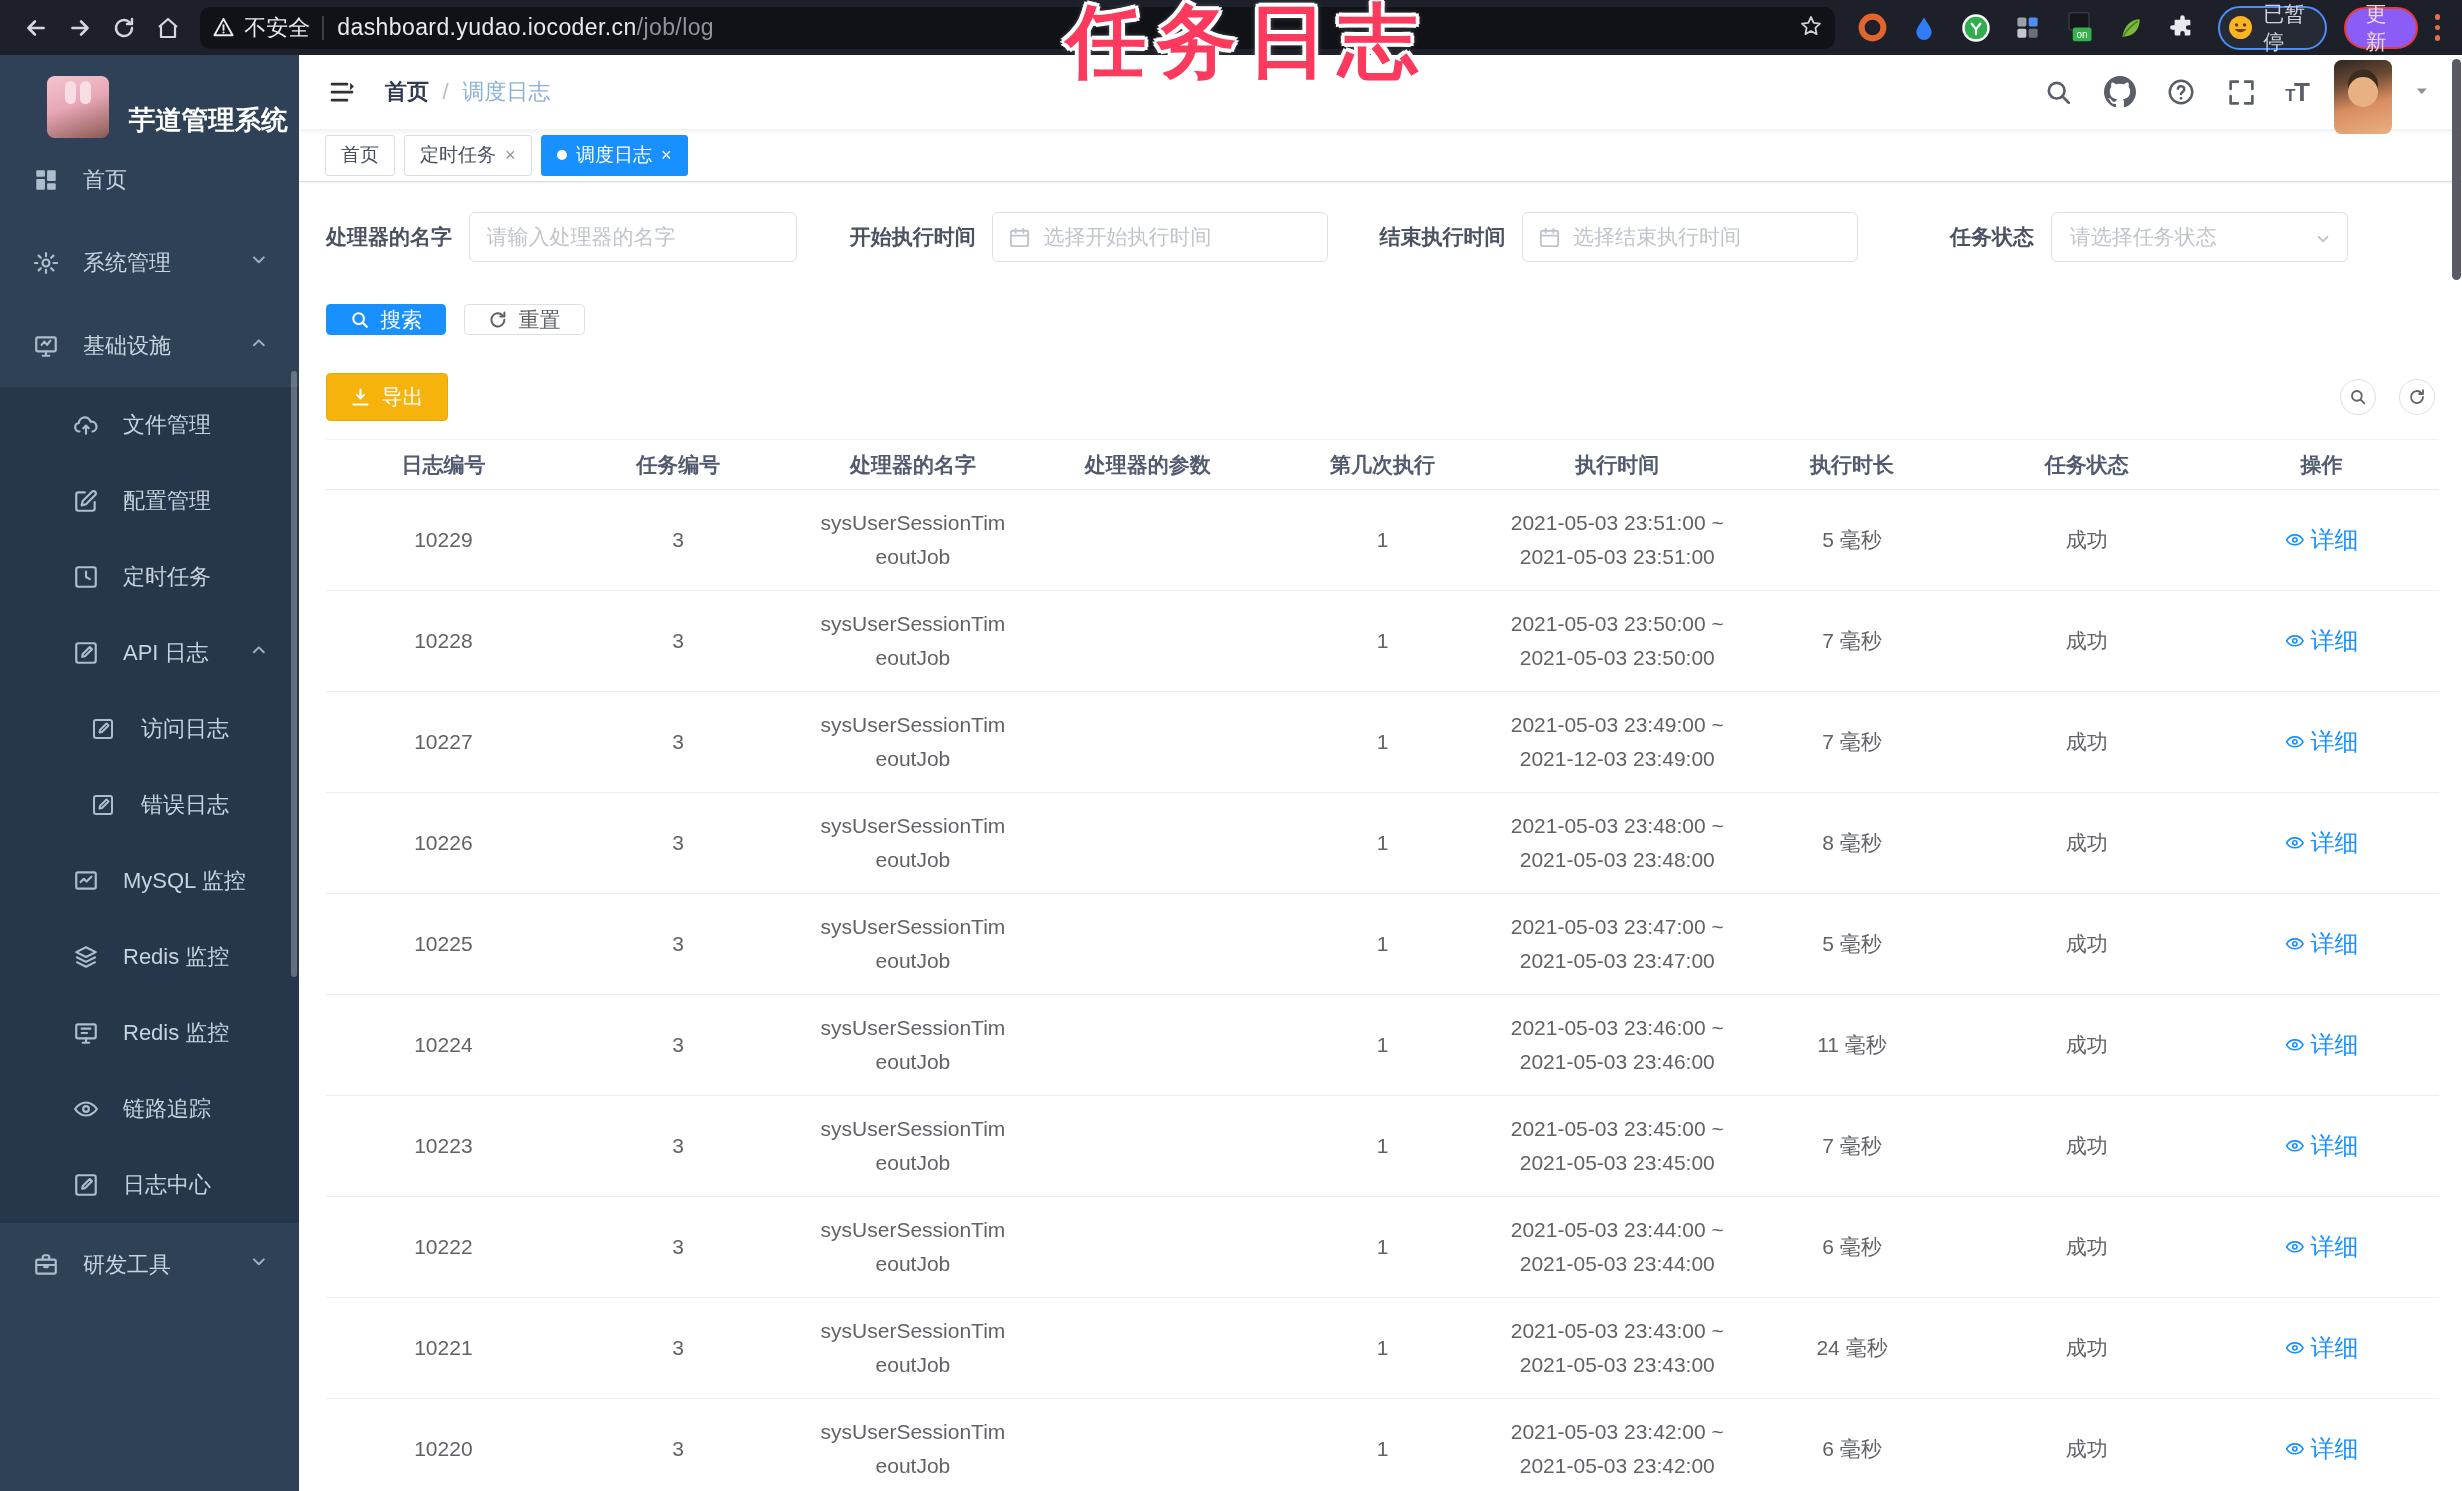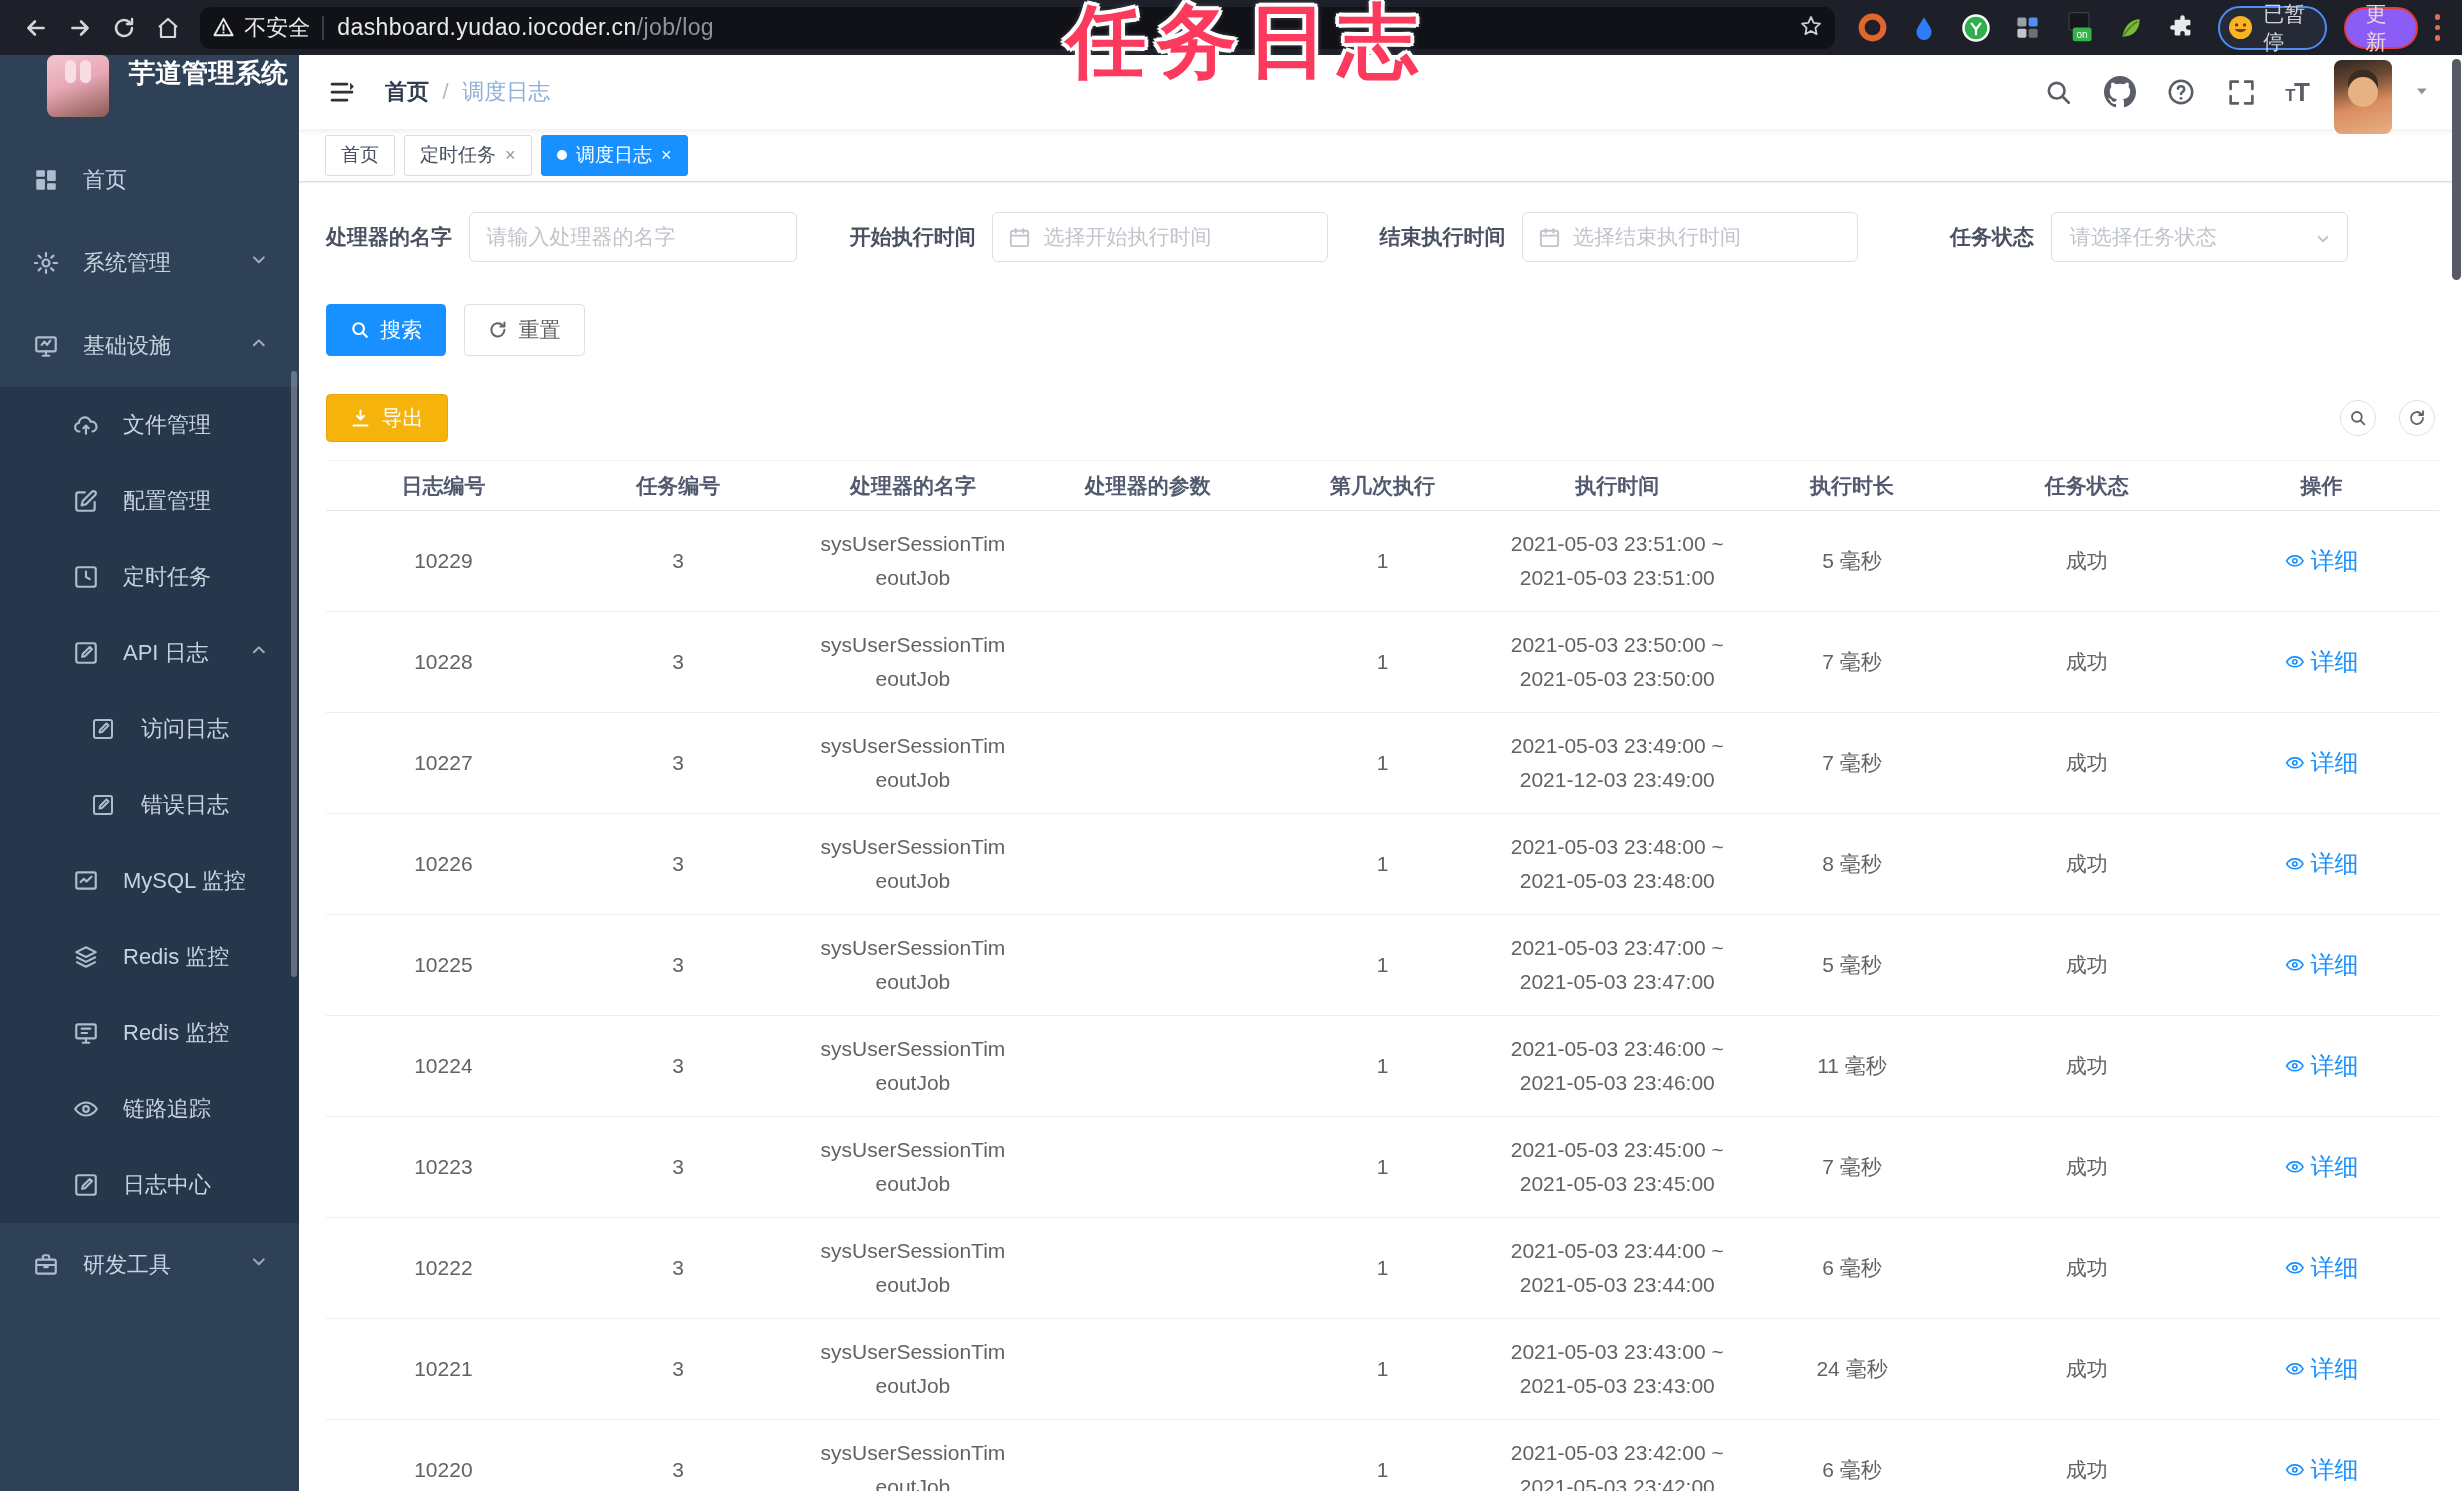--- a/index.html
+++ b/index.html
@@ -33,21 +33,21 @@
 
   
   .annotation { position:absolute; left:1066px; top:-10.6px; z-index:50; font-size:80px;
     font-weight:700; letter-spacing:10.6px; color:#fb3a5d;
     text-shadow:-3.8px 0 0 #fff,3.8px 0 0 #fff,0 -3.8px 0 #fff,0 3.8px 0 #fff,
       -3px -3px 0 #fff,3px 3px 0 #fff,-3px 3px 0 #fff,3px -3px 0 #fff,0 0 7.6px #fff; }
 
   
   .sidebar { position:absolute; left:0; top:55px; width:299px; height:1437px;
     background:#2e4157; overflow:hidden; z-index:3; }
-  .logo-row { height:83px; display:flex; align-items:flex-start; padding-left:47px; gap:19.7px; }
+  .logo-row { height:83px; display:flex; align-items:flex-end; padding-left:47px; gap:19.7px; }
   .logo-img { width:62px; height:62px; border-radius:7.6px; overflow:hidden; flex:0 0 auto;
     background:linear-gradient(160deg,#f3c6cf 0%,#e8a7b6 45%,#8a5a52 100%); position:relative; }
   .logo-img:before, .logo-img:after { content:""; position:absolute; top:4.5px; width:10.6px; height:23px;
     border-radius:6px; background:#f9dde4; }
   .logo-img:before { left:18px; } .logo-img:after { left:33px; }
   .logo-title { color:#ffffff; font-size:26.5px; font-weight:700; white-space:nowrap; }
   .mi { position:relative; display:flex; align-items:center; gap:24px; color:#c8d3e0;
     font-size:22px; cursor:pointer; }
   .mi .micon { width:26px; height:26px; flex:0 0 auto; color:#aebdcd; display:flex; align-items:center; }
   .mi .chev { position:absolute; right:30px; color:#9fb0c1; }
@@ -100,21 +100,21 @@
   .f-input input::placeholder { color:#c0c4cc; }
   .f-input.with-ic input { padding-left:50px; }
   .cal-ic { position:absolute; left:15px; top:13px; color:#c0c4cc; }
   .f-select { width:297px; }
   .f-select .sel-placeholder { font-size:21px; color:#c0c4cc; padding-left:18px; }
   .sel-chev { position:absolute; right:15px; top:16.7px; color:#c0c4cc; }
   .w372 { width:328px; } .w444 { width:336px; }
   .gap1 { margin-left:53px; } .gap2 { margin-left:51px; } .gap3 { margin-left:92px; }
 
   .btn-row { margin-top:42px; display:flex; gap:18px; }
-  .btn { display:flex; align-items:center; justify-content:center; gap:10.6px; height:52px;
+  .btn { display:flex; align-items:center; justify-content:center; gap:10.6px; height:31px;
     padding:0 23px; border-radius:4.5px; font-size:21px; cursor:pointer; border:0.8px solid transparent; }
   .btn-primary { background:#1890ff; color:#fff; }
   .btn-plain { background:#fff; border-color:#dcdfe6; color:#606266; }
   .btn-warning { background:#f5b30b; border-color:#e8a608; color:#fff; height:48px; }
 
   .export-row { margin-top:38px; display:flex; align-items:center; }
   .tool-circles { margin-left:auto; display:flex; gap:23px; padding-right:4.5px; }
   .circ { width:36px; height:36px; border-radius:50%; border:0.8px solid #dcdfe6; background:#fff;
     color:#606266; display:flex; align-items:center; justify-content:center; cursor:pointer; }
 

